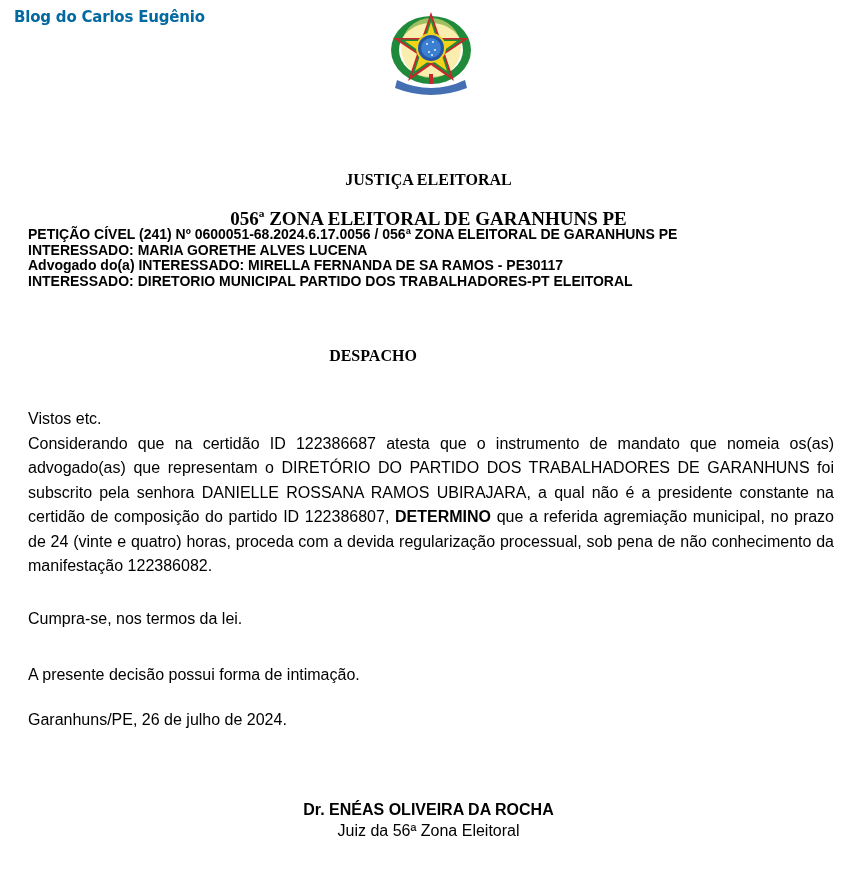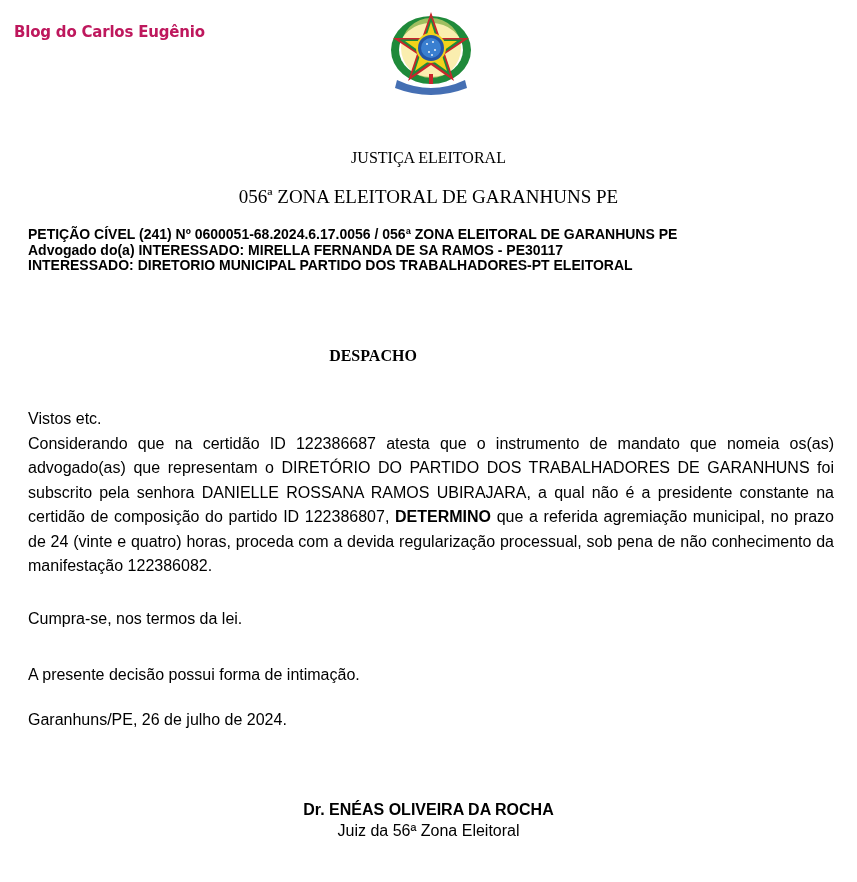--- a/index.html
+++ b/index.html
@@ -1,28 +1,28 @@
 <!DOCTYPE html>
 <html><head>
   <meta charset="utf-8">
   <style>
     html, body { margin: 0; padding: 0; background: #ffffff; }
     body {
       width: 857px; height: 882px; position: relative; overflow: hidden;
       font-family: "Liberation Sans", sans-serif; color: #000;
     }
     .watermark {
-      position: absolute; left: 14px; top: 23px;
+      position: absolute; left: 14px; top: 8px;
       font-family: "DejaVu Sans", sans-serif; font-weight: bold;
-      font-size: 15px; letter-spacing: -0.2px; color: #be185d;
+      font-size: 15px; letter-spacing: -0.2px; color: #0369a1;
     }
     .emblem { position: absolute; left: 383px; top: 6px; width: 96px; height: 90px; }
     .header-title {
       position: absolute; left: 0; width: 857px; text-align: center;
-      font-family: "Liberation Serif", serif; font-weight: normal;
+      font-family: "Liberation Serif", serif; font-weight: bold; margin-top: 22px;
     }
     .t1 { top: 149px; font-size: 16px; }
     .t2 { top: 186px; font-size: 19px; }
     .case-block {
       position: absolute; left: 28px; top: 227px;
       font-size: 14px; font-weight: bold; line-height: 15.6px;
     }
     .case-line { white-space: nowrap; }
     .despacho {
       position: absolute; left: 0; width: 746px; top: 347px; text-align: center;
@@ -74,20 +74,21 @@
 
     <path d="M14,74 Q48,90 82,74 L84,82 Q48,96 12,82 Z" fill="#2456a6" opacity="0.85"></path>
   </svg>
 </div>
 
 <div class="header-title t1">JUSTIÇA ELEITORAL</div>
 <div class="header-title t2">056ª ZONA ELEITORAL DE GARANHUNS PE</div>
 
 <div class="case-block">
   <div class="case-line">PETIÇÃO CÍVEL (241) Nº 0600051-68.2024.6.17.0056 / 056ª ZONA ELEITORAL DE GARANHUNS PE</div>
+  <div class="case-line">INTERESSADO: MARIA GORETHE ALVES LUCENA</div>
   <div class="case-line">Advogado do(a) INTERESSADO: MIRELLA FERNANDA DE SA RAMOS - PE30117</div>
   <div class="case-line">INTERESSADO: DIRETORIO MUNICIPAL PARTIDO DOS TRABALHADORES-PT ELEITORAL</div>
 </div>
 
 <div class="despacho">DESPACHO</div>
 
 <div class="p p-vistos">Vistos etc.</div>
 
 <div class="p p-main"><span>Considerando que na certidão ID 122386687 atesta que o instrumento de mandato que nomeia os(as) advogado(as) que representam o DIRETÓRIO DO PARTIDO DOS TRABALHADORES DE GARANHUNS foi subscrito pela senhora DANIELLE ROSSANA RAMOS UBIRAJARA, a qual não é a presidente constante na certidão de composição do partido ID 122386807, </span><b>DETERMINO</b><span> que a referida agremiação municipal, no prazo de 24 (vinte e quatro) horas, proceda com a devida regularização processual, sob pena de não conhecimento da manifestação 122386082.</span></div>
 

